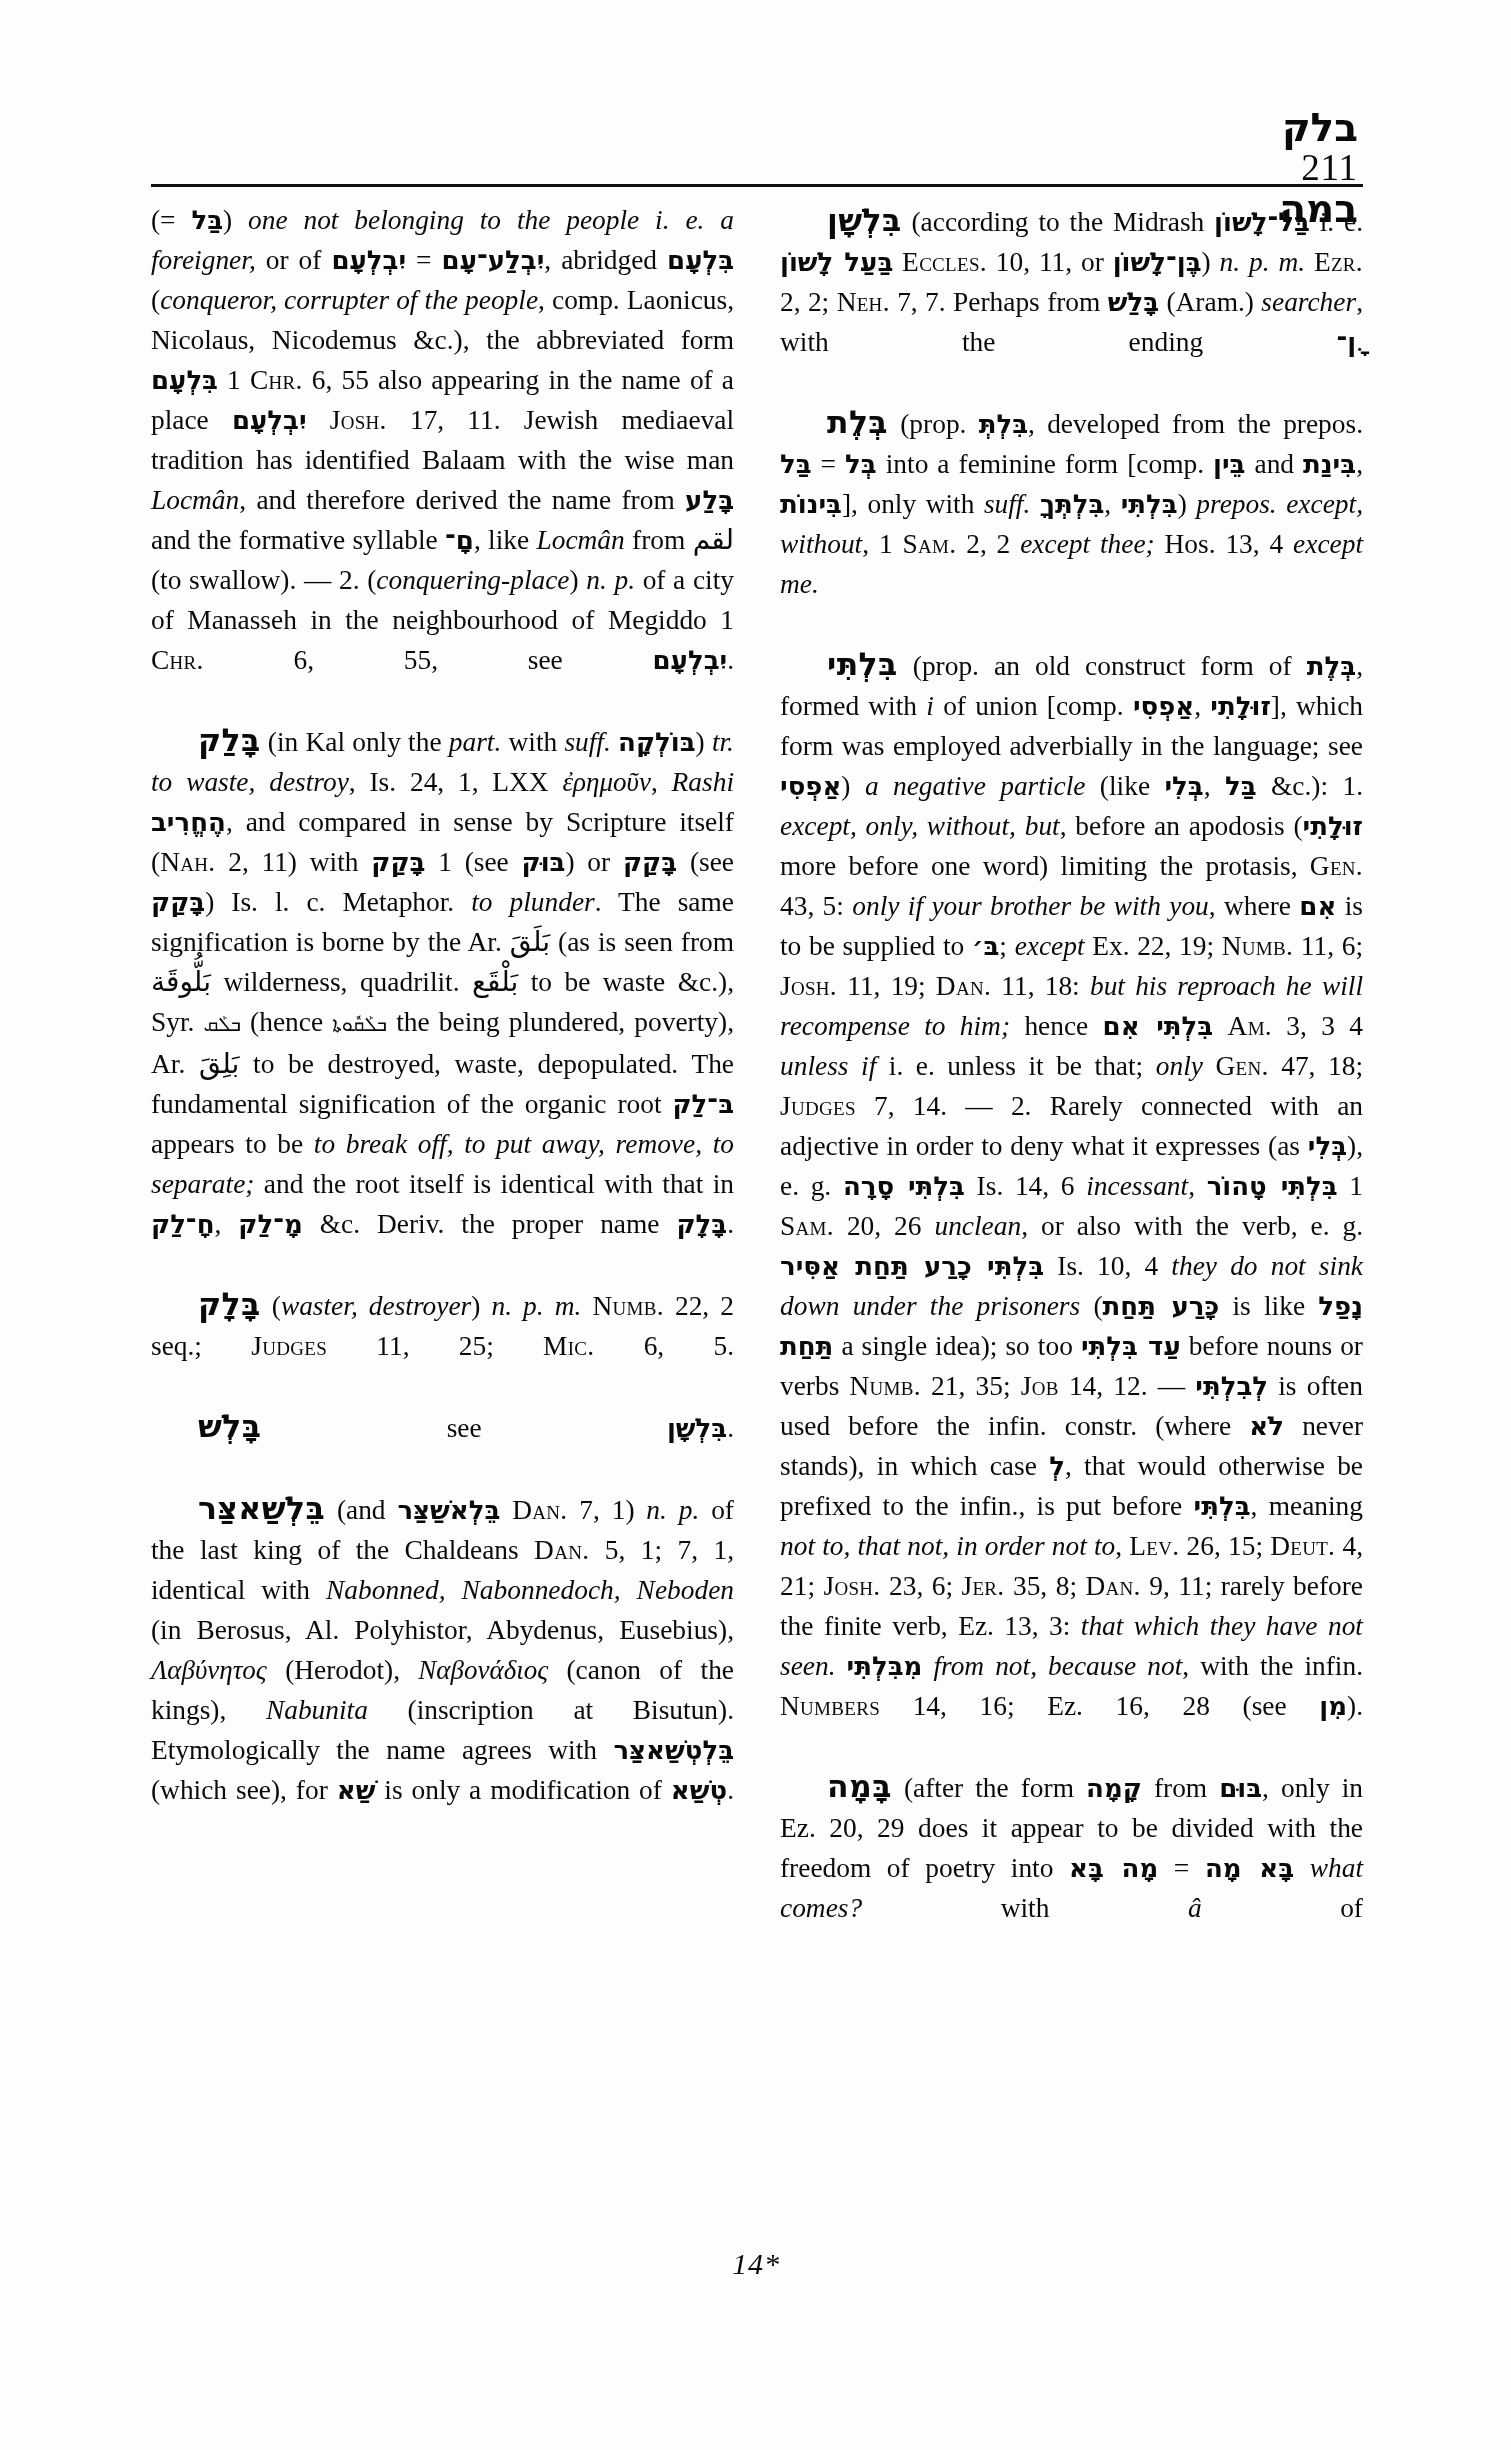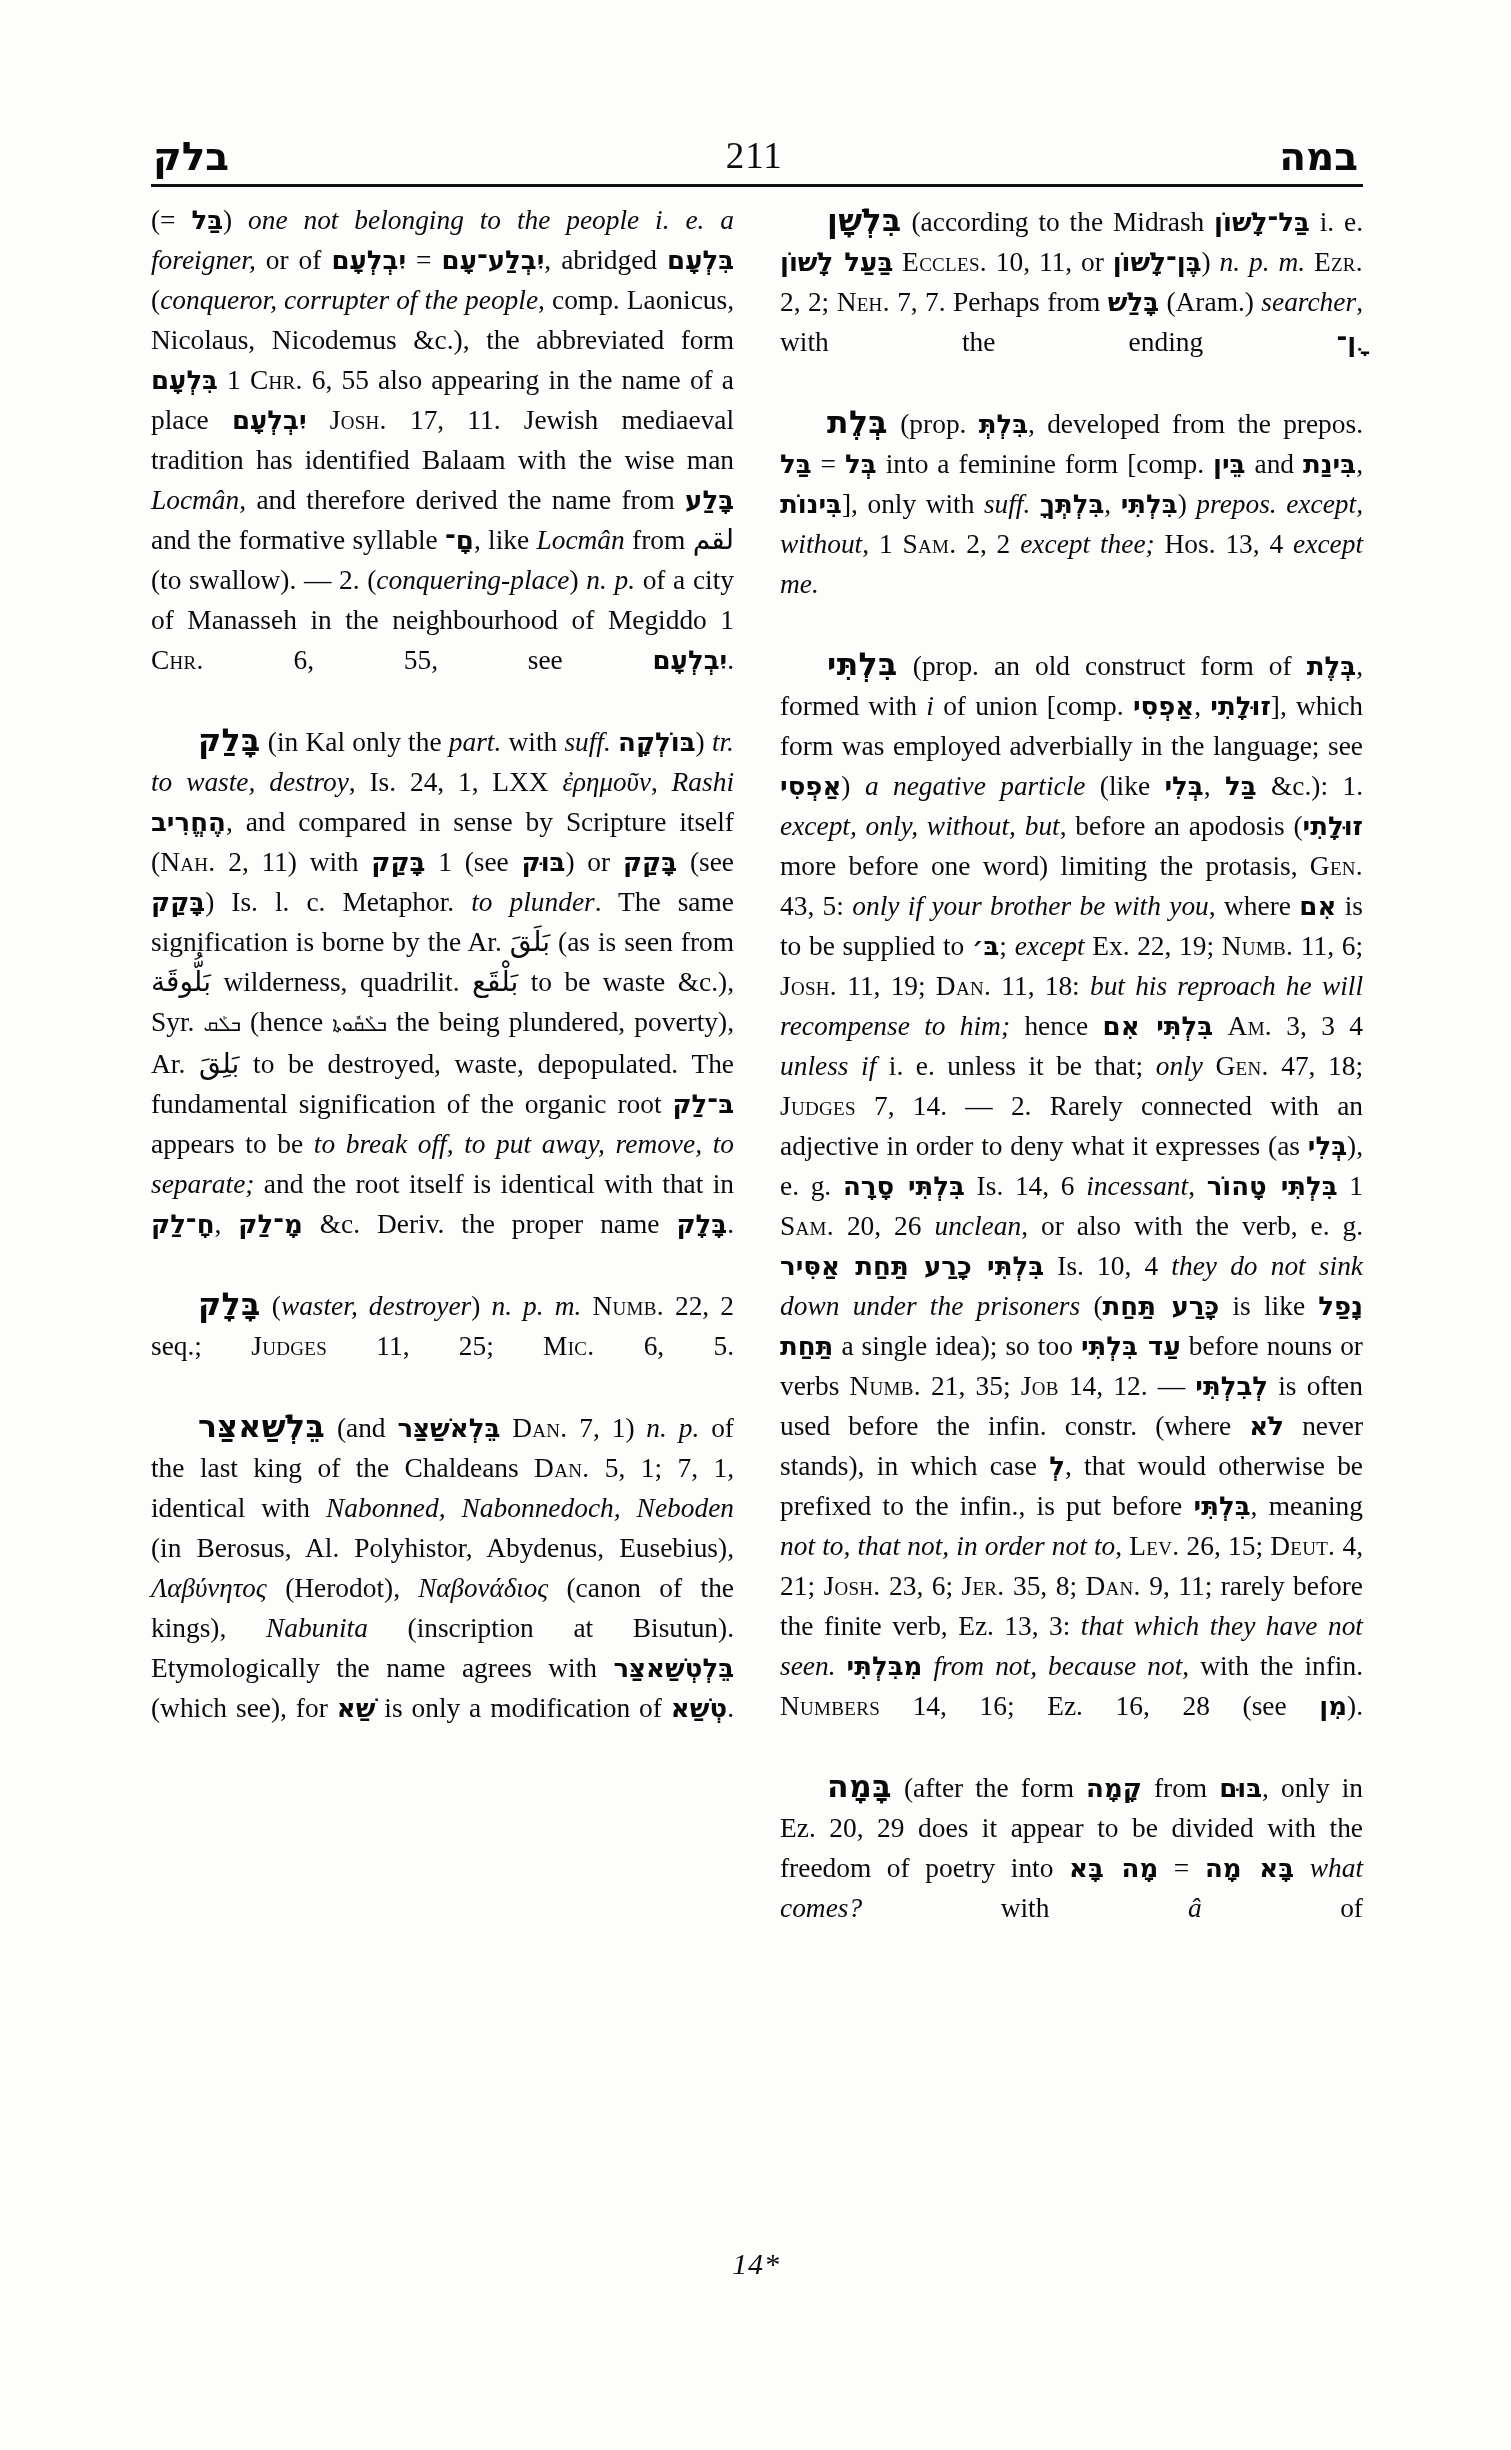--- a/index.html
+++ b/index.html
@@ -27,20 +27,21 @@
   
   .header {
     position: absolute;
     left: 153px;
     top: 108px;
     width: 1205px;
     height: 70px;
     display: flex;
     align-items: flex-end;
     justify-content: space-between;
+    flex-direction: column;
   }
   .head-heb {
     font-family: "DejaVu Sans", sans-serif;
     font-size: 39px;
     font-weight: 700;
     line-height: 1;
     direction: rtl;
     padding-bottom: 1.8px;
   }
   .head-num {
@@ -154,20 +155,21 @@
     <span class="head-heb">במה</span>
   </div>
 
   <div class="rule"></div>
 
   <div class="columns">
     <div class="col" id="col-left">
         <p><span class="rm">(= </span><span class="heb">בַּל</span><span class="rm">) </span><span class="it">one not belonging to the people </span><span class="it">i. e. a foreigner, </span><span class="rm">or of </span><span class="heb">יִבְלְעָם</span><span class="rm"> = </span><span class="heb">יִבְלַע־עָם</span><span class="rm">, abridged </span><span class="heb">בִּלְעָם</span><span class="rm"> (</span><span class="it">conqueror, corrupter of the people</span><span class="rm">, comp. Laonicus, Nicolaus, Nicodemus &amp;c.), the abbreviated form </span><span class="heb">בִּלְעָם</span><span class="rm"> 1 </span><span class="sc">Chr.</span><span class="rm"> 6, 55 also appearing in the name of a place </span><span class="heb">יִבְלְעָם</span><span class="rm"> </span><span class="sc">Josh.</span><span class="rm"> 17, 11. Jewish mediaeval tradition has identified Balaam with the wise man </span><span class="it">Locmân</span><span class="rm">, and therefore derived the name from </span><span class="heb">בָּלַע</span><span class="rm"> and the formative syllable </span><span class="heb">םָ־</span><span class="rm">, like </span><span class="it">Locmân</span><span class="rm"> from </span><span class="arab">لقم</span><span class="rm"> (to swallow). — 2. (</span><span class="it">conquering-place</span><span class="rm">) </span><span class="it">n. p.</span><span class="rm"> of a city of Manasseh in the neighbourhood of Megiddo 1 </span><span class="sc">Chr.</span><span class="rm"> 6, 55, see </span><span class="heb">יִבְלְעָם</span><span class="rm">.</span></p>
         <p class="indent"><span class="heb-lemma">בָּלַק</span><span class="rm"> (in Kal only the </span><span class="it">part.</span><span class="rm"> with </span><span class="it">suff.</span><span class="rm"> </span><span class="heb">בּוֹלְקָה</span><span class="rm">) </span><span class="it">tr. to waste, destroy</span><span class="rm">, Is. 24, 1, LXX </span><span class="grk">ἐρημοῦν</span><span class="rm">, </span><span class="it">Rashi</span><span class="rm"> </span><span class="heb">הֶחֱרִיב</span><span class="rm">, and compared in sense by Scripture itself (</span><span class="sc">Nah.</span><span class="rm"> 2, 11) with </span><span class="heb">בָּקַק</span><span class="rm"> 1 (see </span><span class="heb">בּוּק</span><span class="rm">) or </span><span class="heb">בָּקַק</span><span class="rm"> (see </span><span class="heb">בָּקַק</span><span class="rm">) Is. l. c. Metaphor. </span><span class="it">to plunder</span><span class="rm">. The same signification is borne by the Ar. </span><span class="arab">بَلَقَ</span><span class="rm"> (as is seen from </span><span class="arab">بَلُّوقَة</span><span class="rm"> wilderness, quadrilit. </span><span class="arab">بَلْقَع</span><span class="rm"> to be waste &amp;c.), Syr. </span><span class="syr">ܒܠܰܩ</span><span class="rm"> (hence </span><span class="syr">ܒܠܰܩܽܘܬܐ</span><span class="rm"> the being plundered, poverty), Ar. </span><span class="arab">بَلِقَ</span><span class="rm"> to be destroyed, waste, depopulated. The fundamental signification of the organic root </span><span class="heb">בּ־לַק</span><span class="rm"> appears to be </span><span class="it">to break off, to put away, remove, to separate;</span><span class="rm"> and the root itself is identical with that in </span><span class="heb">חָ־לַק</span><span class="rm">, </span><span class="heb">מָ־לַק</span><span class="rm"> &amp;c. Deriv. the proper name </span><span class="heb">בָּלָק</span><span class="rm">.</span></p>
         <p class="indent"><span class="heb-lemma">בָּלָק</span><span class="rm"> (</span><span class="it">waster, destroyer</span><span class="rm">) </span><span class="it">n. p. m.</span><span class="rm"> </span><span class="sc">Numb.</span><span class="rm"> 22, 2 seq.; </span><span class="sc">Judges</span><span class="rm"> 11, 25; </span><span class="sc">Mic.</span><span class="rm"> 6, 5.</span></p>
+        <p class="indent"><span class="heb-lemma">בָּלְשׁ</span><span class="rm"> see </span><span class="heb">בִּלְשָׁן</span><span class="rm">.</span></p>
         <p class="indent"><span class="heb-lemma">בֵּלְשַׁאצַּר</span><span class="rm"> (and </span><span class="heb">בֵּלְאשַׁצַּר</span><span class="rm"> </span><span class="sc">Dan.</span><span class="rm"> 7, 1) </span><span class="it">n. p.</span><span class="rm"> of the last king of the Chaldeans </span><span class="sc">Dan.</span><span class="rm"> 5, 1; 7, 1, identical with </span><span class="it">Nabonned, Nabonnedoch, Neboden</span><span class="rm"> (in Berosus, Al. Polyhistor, Abydenus, Eusebius), </span><span class="grk">Λαβύνητος</span><span class="rm"> (Herodot), </span><span class="grk">Ναβονάδιος</span><span class="rm"> (canon of the kings), </span><span class="it">Nabunita</span><span class="rm"> (inscription at Bisutun). Etymologically the name agrees with </span><span class="heb">בֵּלְטְשַׁאצַּר</span><span class="rm"> (which see), for </span><span class="heb">שַׁא</span><span class="rm"> is only a modification of </span><span class="heb">טְשַׁא</span><span class="rm">.</span></p>
       </div>
     <div class="col" id="col-right">
         <p class="indent"><span class="heb-lemma">בִּלְשָׁן</span><span class="rm"> (according to the Midrash </span><span class="heb">בַּל־לָשׁוֹן</span><span class="rm"> i. e. </span><span class="heb">בַּעַל לָשׁוֹן</span><span class="rm"> </span><span class="sc">Eccles.</span><span class="rm"> 10, 11, or </span><span class="heb">בֶּן־לָשׁוֹן</span><span class="rm">) </span><span class="it">n. p. m.</span><span class="rm"> </span><span class="sc">Ezr.</span><span class="rm"> 2, 2; </span><span class="sc">Neh.</span><span class="rm"> 7, 7. Perhaps from </span><span class="heb">בָּלַשׁ</span><span class="rm"> (Aram.) </span><span class="it">searcher</span><span class="rm">, with the ending </span><span class="heb">ָן־</span><span class="rm">.</span></p>
         <p class="indent"><span class="heb-lemma">בְּלֶת</span><span class="rm"> (prop. </span><span class="heb">בִּלְתְּ</span><span class="rm">, developed from the prepos. </span><span class="heb">בַּל</span><span class="rm"> = </span><span class="heb">בְּל</span><span class="rm"> into a feminine form [comp. </span><span class="heb">בֵּין</span><span class="rm"> and </span><span class="heb">בִּינַת</span><span class="rm">, </span><span class="heb">בִּינוֹת</span><span class="rm">], only with </span><span class="it">suff.</span><span class="rm"> </span><span class="heb">בִּלְתְּךָ</span><span class="rm">, </span><span class="heb">בִּלְתִּי</span><span class="rm">) </span><span class="it">prepos. except, without</span><span class="rm">, 1 </span><span class="sc">Sam.</span><span class="rm"> 2, 2 </span><span class="it">except thee;</span><span class="rm"> Hos. 13, 4 </span><span class="it">except me.</span></p>
         <p class="indent"><span class="heb-lemma">בִּלְתִּי</span><span class="rm"> (prop. an old construct form of </span><span class="heb">בְּלֶת</span><span class="rm">, formed with </span><span class="it">i</span><span class="rm"> of union [comp. </span><span class="heb">אַפְסִי</span><span class="rm">, </span><span class="heb">זוּלָתִי</span><span class="rm">], which form was employed adverbially in the language; see </span><span class="heb">אַפְסִי</span><span class="rm">) </span><span class="it">a negative particle</span><span class="rm"> (like </span><span class="heb">בְּלִי</span><span class="rm">, </span><span class="heb">בַּל</span><span class="rm"> &amp;c.): 1. </span><span class="it">except, only, without, but</span><span class="rm">, before an apodosis (</span><span class="heb">זוּלָתִי</span><span class="rm"> more before one word) limiting the protasis, </span><span class="sc">Gen.</span><span class="rm"> 43, 5: </span><span class="it">only if your brother be with you</span><span class="rm">, where </span><span class="heb">אִם</span><span class="rm"> is to be supplied to </span><span class="heb">בּ׳</span><span class="rm">; </span><span class="it">except</span><span class="rm"> Ex. 22, 19; </span><span class="sc">Numb.</span><span class="rm"> 11, 6; </span><span class="sc">Josh.</span><span class="rm"> 11, 19; </span><span class="sc">Dan.</span><span class="rm"> 11, 18: </span><span class="it">but his reproach he will recompense to him;</span><span class="rm"> hence </span><span class="heb">בִּלְתִּי אִם</span><span class="rm"> </span><span class="sc">Am.</span><span class="rm"> 3, 3 4 </span><span class="it">unless if</span><span class="rm"> i. e. unless it be that; </span><span class="it">only</span><span class="rm"> </span><span class="sc">Gen.</span><span class="rm"> 47, 18; </span><span class="sc">Judges</span><span class="rm"> 7, 14. — 2. Rarely connected with an adjective in order to deny what it expresses (as </span><span class="heb">בְּלִי</span><span class="rm">), e. g. </span><span class="heb">בִּלְתִּי סָרָה</span><span class="rm"> Is. 14, 6 </span><span class="it">incessant</span><span class="rm">, </span><span class="heb">בִּלְתִּי טָהוֹר</span><span class="rm"> 1 </span><span class="sc">Sam.</span><span class="rm"> 20, 26 </span><span class="it">unclean</span><span class="rm">, or also with the verb, e. g. </span><span class="heb">בִּלְתִּי כָרַע תַּחַת אַסִּיר</span><span class="rm"> Is. 10, 4 </span><span class="it">they do not sink down under the prisoners</span><span class="rm"> (</span><span class="heb">כָּרַע תַּחַת</span><span class="rm"> is like </span><span class="heb">נָפַל תַּחַת</span><span class="rm"> a single idea); so too </span><span class="heb">עַד בִּלְתִּי</span><span class="rm"> before nouns or verbs </span><span class="sc">Numb.</span><span class="rm"> 21, 35; </span><span class="sc">Job</span><span class="rm"> 14, 12. — </span><span class="heb">לְבִלְתִּי</span><span class="rm"> is often used before the infin. constr. (where </span><span class="heb">לֹא</span><span class="rm"> never stands), in which case </span><span class="heb">לְ</span><span class="rm">, that would otherwise be prefixed to the infin., is put before </span><span class="heb">בִּלְתִּי</span><span class="rm">, meaning </span><span class="it">not to, that not, in order not to</span><span class="rm">, </span><span class="sc">Lev.</span><span class="rm"> 26, 15; </span><span class="sc">Deut.</span><span class="rm"> 4, 21; </span><span class="sc">Josh.</span><span class="rm"> 23, 6; </span><span class="sc">Jer.</span><span class="rm"> 35, 8; </span><span class="sc">Dan.</span><span class="rm"> 9, 11; rarely before the finite verb, Ez. 13, 3: </span><span class="it">that which they have not seen.</span><span class="rm"> </span><span class="heb">מִבִּלְתִּי</span><span class="rm"> </span><span class="it">from not, because not</span><span class="rm">, with the infin. </span><span class="sc">Numbers</span><span class="rm"> 14, 16; Ez. 16, 28 (see </span><span class="heb">מִן</span><span class="rm">).</span></p>
         <p class="indent"><span class="heb-lemma">בָּמָה</span><span class="rm"> (after the form </span><span class="heb">קָמָה</span><span class="rm"> from </span><span class="heb">בּוּם</span><span class="rm">, only in Ez. 20, 29 does it appear to be divided with the freedom of poetry into </span><span class="heb">מָה בָּא</span><span class="rm"> = </span><span class="heb">בָּא מָה</span><span class="rm"> </span><span class="it">what comes?</span><span class="rm"> with </span><span class="it">â</span><span class="rm"> of</span></p>
       </div>
   </div>
 

